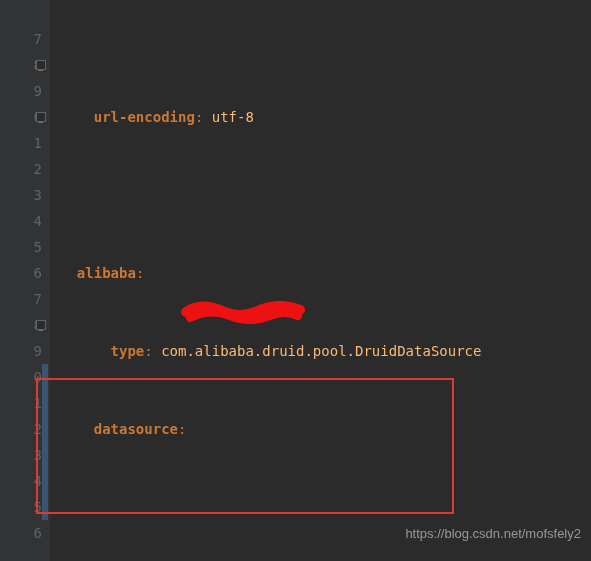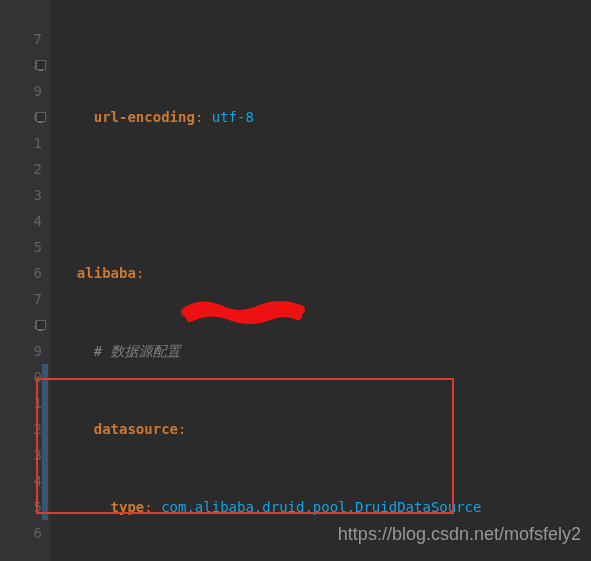--- a/index.html
+++ b/index.html
@@ -53,41 +53,41 @@
   padding-left: 10px;
   white-space: pre;
   position: relative;
 }
 .line {
   height: 26px;
   position: relative;
 }
 .key { color: #cc7832; font-weight: bold; }
 .colon { color: #cc7832; }
-.str { color: #0ea5e9; }
+.str { color: #fdba74; }
 .comment { color: #808080; font-style: italic; }
 .plain { color: #a9b7c6; }
 .red-box {
   position: absolute;
   border: 2px solid #de3b2f;
   pointer-events: none;
   z-index: 5;
 }
 .scribble {
   position: absolute;
   z-index: 6;
   pointer-events: none;
 }
 .watermark {
   position: absolute;
   bottom: 14px;
   right: 10px;
   color: #aaa;
   font-family: Arial, sans-serif;
-  font-size: 18px;
+  font-size: 13px;
   opacity: 0.85;
   z-index: 10;
 }
 .highlight-col {
   position: absolute;
   left: 0;
   width: 4px;
   background: #3a5570;
   z-index: 1;
 }
@@ -120,23 +120,22 @@
     <div class="gutter-line"><span>6</span></div>
     <div class="gutter-line"><span></span></div>
   </div>
 
   <div class="code">
     <div class="highlight-col" style="top:364px;height:156px;left:-8px;width:6px;"></div>
 
     <div class="line"><span class="plain">    </span><span class="key">url-encoding</span><span class="colon">: </span><span class="str">utf-8</span></div>
     <div class="line"></div>
     <div class="line"><span class="plain">  </span><span class="key">alibaba</span><span class="colon">:</span></div>
-    <div class="line"><span class="plain">    </span><span class="comment"># 数据源配置</span></div>
+    <div class="line"><span class="plain">      </span><span class="key">type</span><span class="colon">: </span><span class="str">com.alibaba.druid.pool.DruidDataSource</span></div>
     <div class="line"><span class="plain">    </span><span class="key">datasource</span><span class="colon">:</span></div>
-    <div class="line"><span class="plain">      </span><span class="key">type</span><span class="colon">: </span><span class="str">com.alibaba.druid.pool.DruidDataSource</span></div>
     
     
     
     
     
     
     
     
     
     

